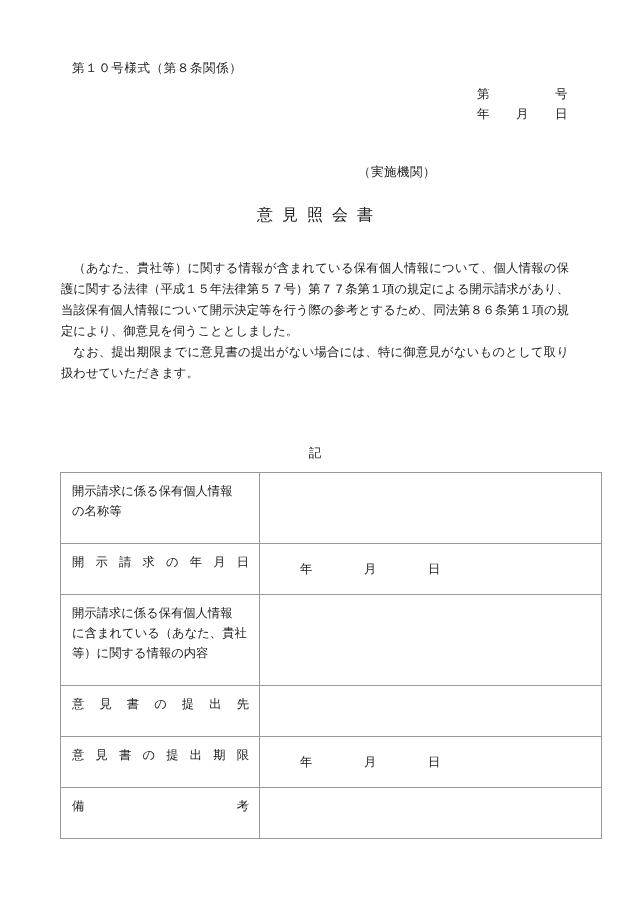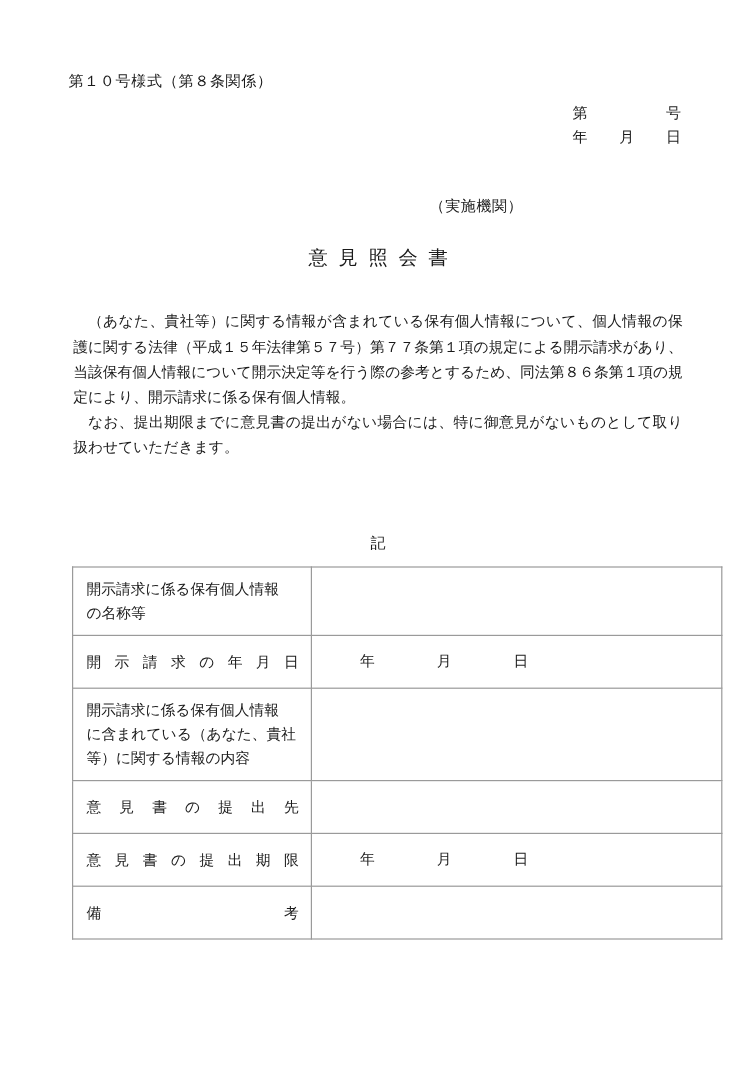--- a/index.html
+++ b/index.html
@@ -22,21 +22,21 @@
     position: relative;
     width: 630px;
     height: 903px;
     box-sizing: border-box;
     padding: 0;
   }
 
   
   .form-no {
     position: absolute;
-    left: 57px;
+    left: 72px;
     top: 60px;
     font-size: 12.5px;
     letter-spacing: 0.6px;
     white-space: nowrap;
   }
 
   .doc-meta {
     position: absolute;
     right: 62px;
     top: 84px;
@@ -118,21 +118,21 @@
     table-layout: fixed;
     font-size: 12.3px;
   }
   .form-table td {
     border: 1px solid #9a9a9a;
     vertical-align: middle;
     padding: 0;
   }
   .form-table td.label-cell {
     width: 177px;
-    padding: 8px 10px 8px 11px;
+    padding: 8px 10px 22px 11px;
   }
   .form-table td.value-cell {
     width: 321px;
     padding: 8px 10px;
   }
 
   .label-wrap {
     line-height: 20px;
   }
   
@@ -170,21 +170,21 @@
     <span class="meta-line">第　　　　　号</span>
     <span class="meta-line">年　　月　　日</span>
   </div>
 
 
   <div class="issuer">（実施機関）</div>
 
   <div class="doc-title">意見照会書</div>
 
   <div class="body-text">
-    <p>（あなた、貴社等）に関する情報が含まれている保有個人情報について、個人情報の保護に関する法律（平成１５年法律第５７号）第７７条第１項の規定による開示請求があり、当該保有個人情報について開示決定等を行う際の参考とするため、同法第８６条第１項の規定により、開示請求に係る保有個人情報。</p>
+    <p>（あなた、貴社等）に関する情報が含まれている保有個人情報について、個人情報の保護に関する法律（平成１５年法律第５７号）第７７条第１項の規定による開示請求があり、当該保有個人情報について開示決定等を行う際の参考とするため、同法第８６条第１項の規定により、御意見を伺うこととしました。</p>
     <p>なお、提出期限までに意見書の提出がない場合には、特に御意見がないものとして取り扱わせていただきます。</p>
   </div>
 
   <div class="ki-mark">記</div>
 
   <table class="form-table">
     <tbody>
       <tr class="r1">
         <td class="label-cell">
           <span class="label-wrap lbl-block">開示請求に係る保有個人情報</span>

